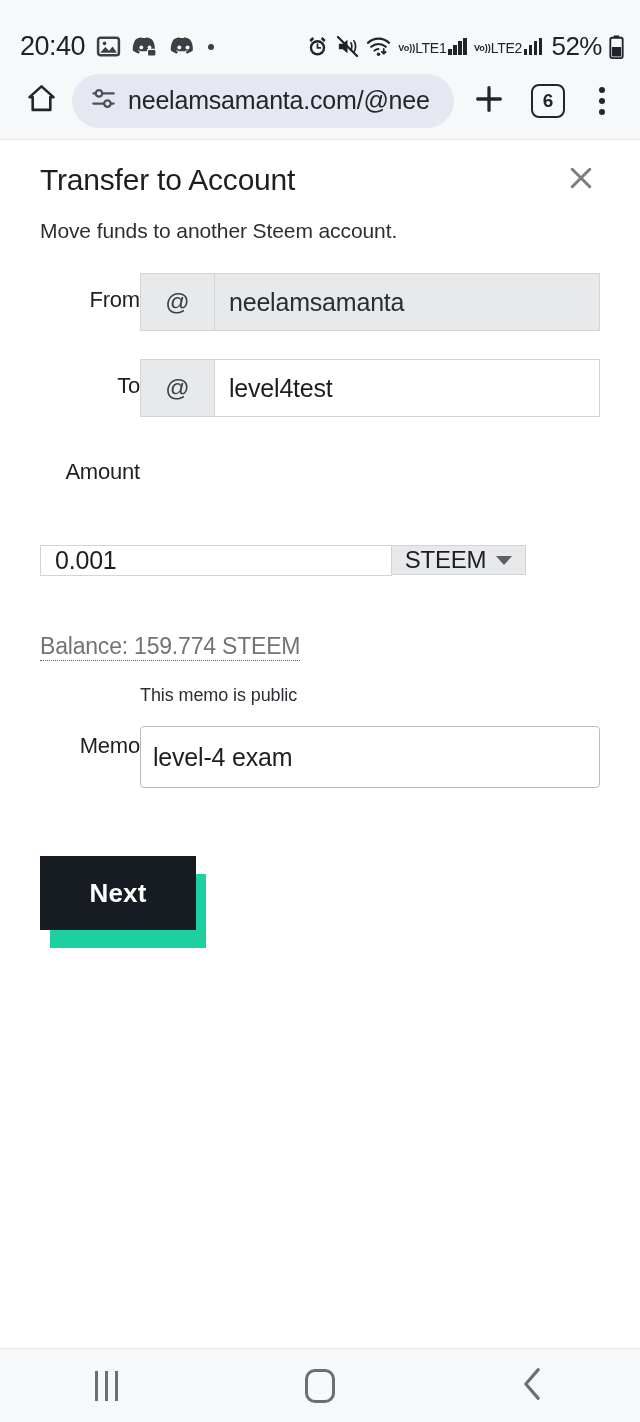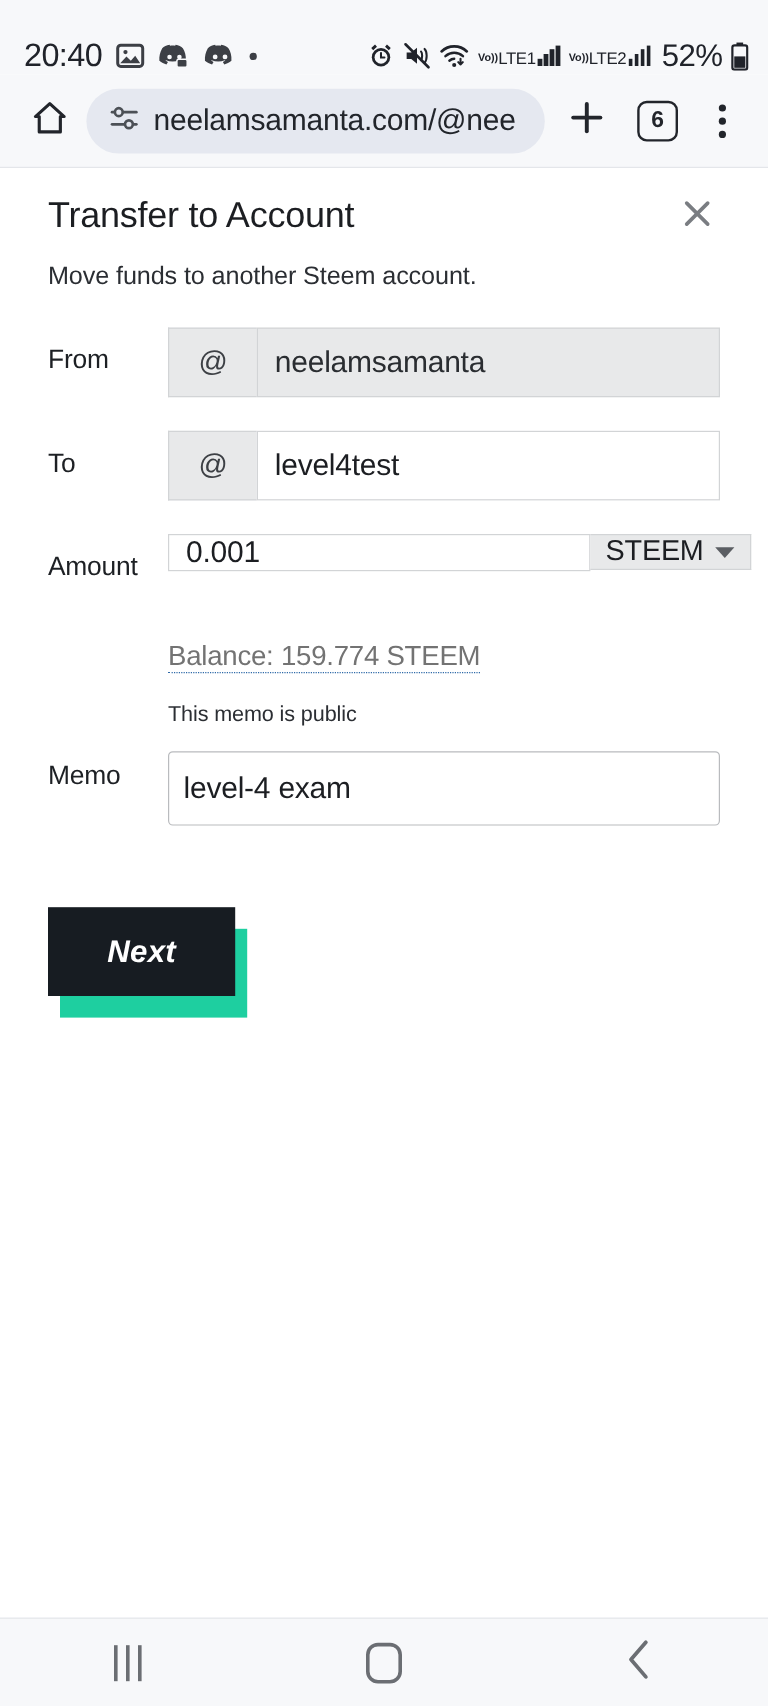--- a/index.html
+++ b/index.html
@@ -72,21 +72,21 @@
     position: absolute; top: 20px; right: 42px;
     width: 34px; height: 34px; display:flex; align-items:center; justify-content:center;
     cursor: pointer;
   }
 
   
   .form { margin-top: 30px; }
   .row { display: flex; align-items: flex-start; padding: 0 40px; position: relative; }
   .row-label {
     width: 100px; flex: 0 0 100px; font-size: 22px; color: #1d2024;
-    padding-top: 14px; letter-spacing:-0.2px;
+    padding-top: 14px; letter-spacing:-0.2px;text-align:right;
   }
   .field-wrap { flex: 1; }
 
   .input-group { display: flex; align-items: stretch; width: 100%; height: 58px; }
   .at-prefix {
     width: 74px; background: #e8e9ea; border: 1px solid #d2d4d6;
     display: flex; align-items: center; justify-content: center;
     font-size: 24px; color: #3d4045; border-right: none;
   }
   .txt-input {
@@ -125,21 +125,20 @@
   
   .next-wrap { position: relative; margin: 68px 0 0 40px; width: 166px; height: 92px; }
   .next-shadow {
     position:absolute; left:10px; top:18px; width:156px; height:74px; background:#1ecfa0;
   }
   .next-btn {
     position:absolute; left:0; top:0; width:156px; height:74px;
     background:#171c22; color:#ffffff; border:none; cursor:pointer;
     font-size:26px; font-weight:bold; font-family:"Liberation Sans", sans-serif;
     letter-spacing: 0.2px;
-    font-style: italic;
   }
 
   
   .navbar {
     position:absolute; bottom:0; left:0; width:640px; height:74px;
     background:#f7f8fa; border-top:1px solid #e4e6ea;
     display:flex; align-items:center; justify-content:space-around;
   }
   .nav-btn { width:150px; height:74px; display:flex; align-items:center; justify-content:center; cursor:pointer; }
   .recents { display:flex; gap:7px; }
@@ -312,21 +311,21 @@
       <div class="row" style="margin-top:28px;">
         <div class="row-label">To</div>
         <div class="field-wrap">
           <div class="input-group">
             <span class="at-prefix">@</span>
             <input class="txt-input" type="text" value="level4test" style="">
           </div>
         </div>
       </div>
 
-      <div class="row" style="margin-top:28px;">
+      <div class="row" style="margin-top:28px;flex-direction:column;">
         <div class="row-label">Amount</div>
         <div class="field-wrap">
           <div class="amount-group">
             <input class="amount-input" type="text" value="0.001" style="">
             <div class="unit-select">
               <span>STEEM</span>
               <span class="caret"></span>
             </div>
           </div>
           <span class="balance-link">Balance: 159.774 STEEM</span>

